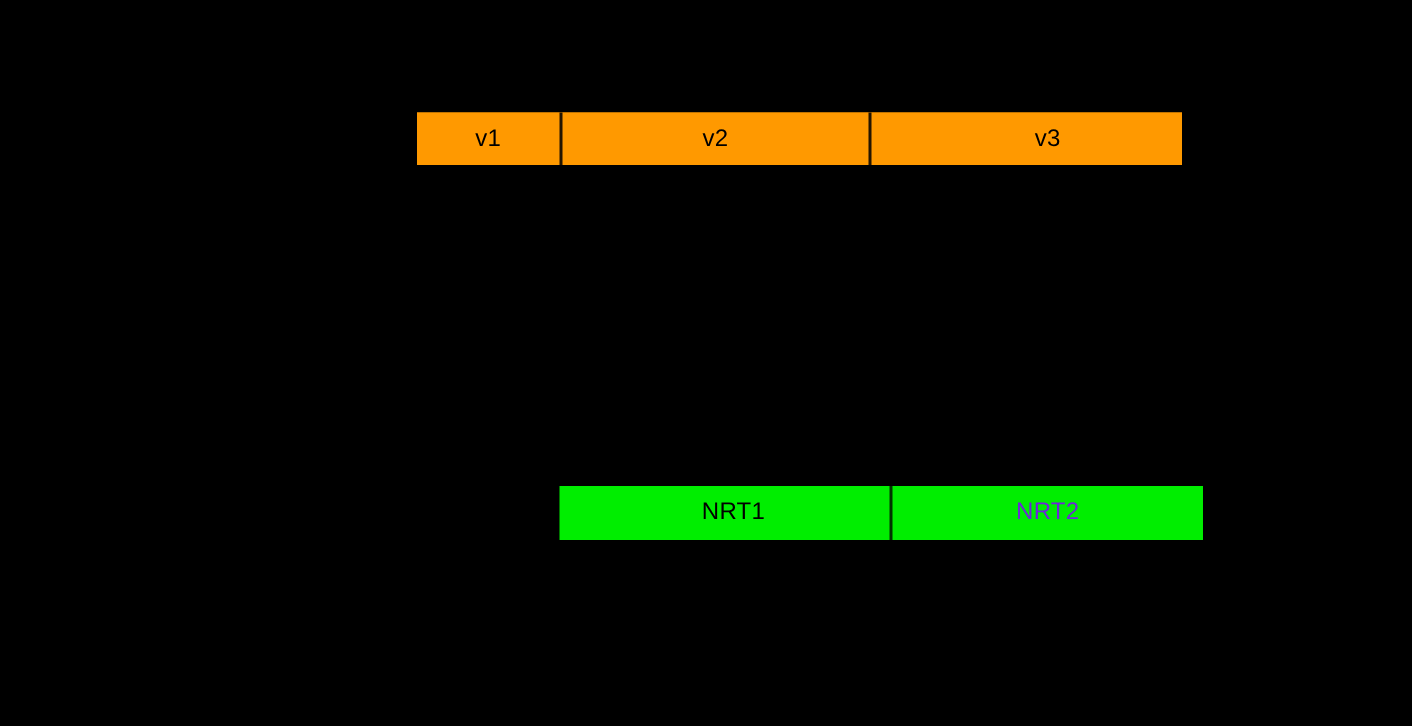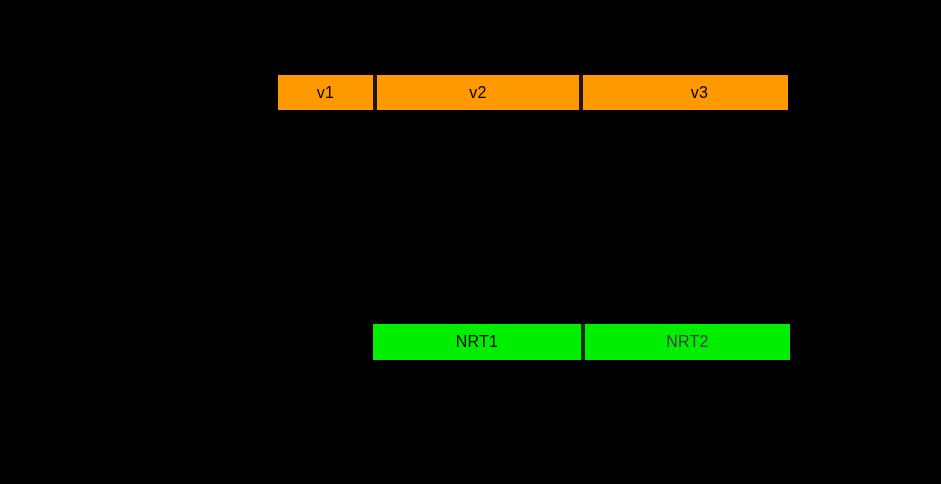--- a/index.html
+++ b/index.html
@@ -39,21 +39,21 @@
     color: #000000;
     font-size: 16px;
     line-height: 1;
     letter-spacing: 0.2px;
     white-space: nowrap;
     overflow: hidden;
   }
 
   
   .seg + .seg {
-    border-left: 4px solid #be185d;
+    border-left: 2px solid #be185d;
     text-align: right;
   }
 
   
   #bar-versions {
     left: 278px;
     top: 75px;
     width: 510px;
     height: 35px;
     background: #FF9900;
@@ -90,22 +90,22 @@
       <span>v1</span>
     </div>
     <div class="seg" style="width: 206px; flex: 0 0 206px; background: rgb(255, 153, 0); color: rgb(0, 0, 0); border-left-color: rgb(36, 21, 0);">
       <span>v2</span>
     </div>
     <div class="seg" style="width: 209px; flex: 0 0 209px; background: rgb(255, 153, 0); color: rgb(0, 0, 0); border-left-color: rgb(36, 21, 0); padding-left: 28px;">
       <span>v3</span>
     </div>
   </div>
 
-  <div class="bar" id="bar-nrt" style="left: 373px; top: 324px; width: 417px; height: 36px; background: rgb(0, 238, 0);">
+  <div class="bar" id="bar-nrt" style="left: 373px; top: 324px; width: 417px; height: 36px; background: rgb(0, 238, 0); padding-left: 12px;">
     <div class="seg" style="width: 208px; flex: 0 0 208px; background: rgb(0, 238, 0); color: rgb(0, 0, 0);">
       <span>NRT1</span>
     </div>
-    <div class="seg" style="width: 209px; flex: 0 0 209px; background: rgb(0, 238, 0); color: #404040; border-left-color: rgb(0, 51, 0);">
+    <div class="seg" style="width: 209px; flex: 0 0 209px; background: rgb(0, 238, 0); color: #6d28d9; border-left-color: rgb(0, 51, 0);">
       <span>NRT2</span>
     </div>
   </div>
 
 </div>
 
 </body></html>

